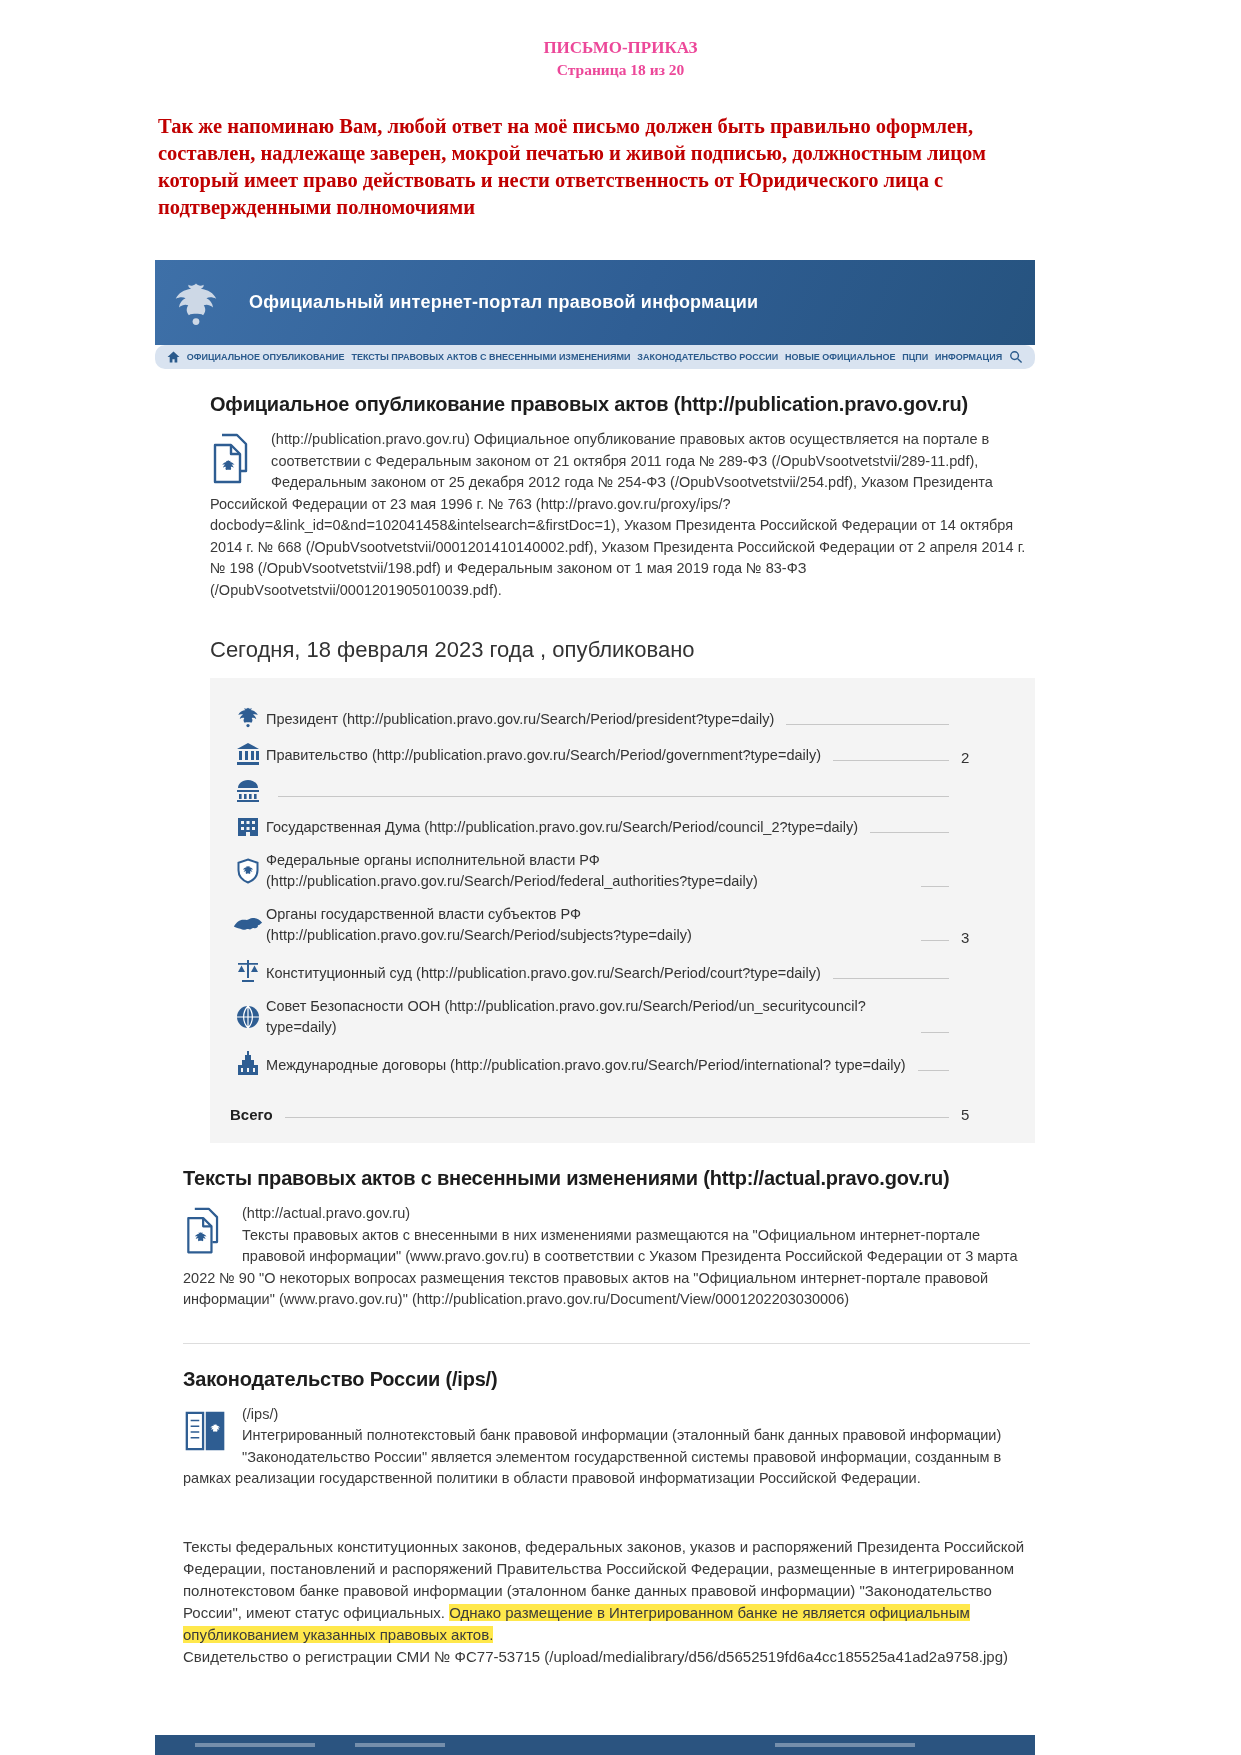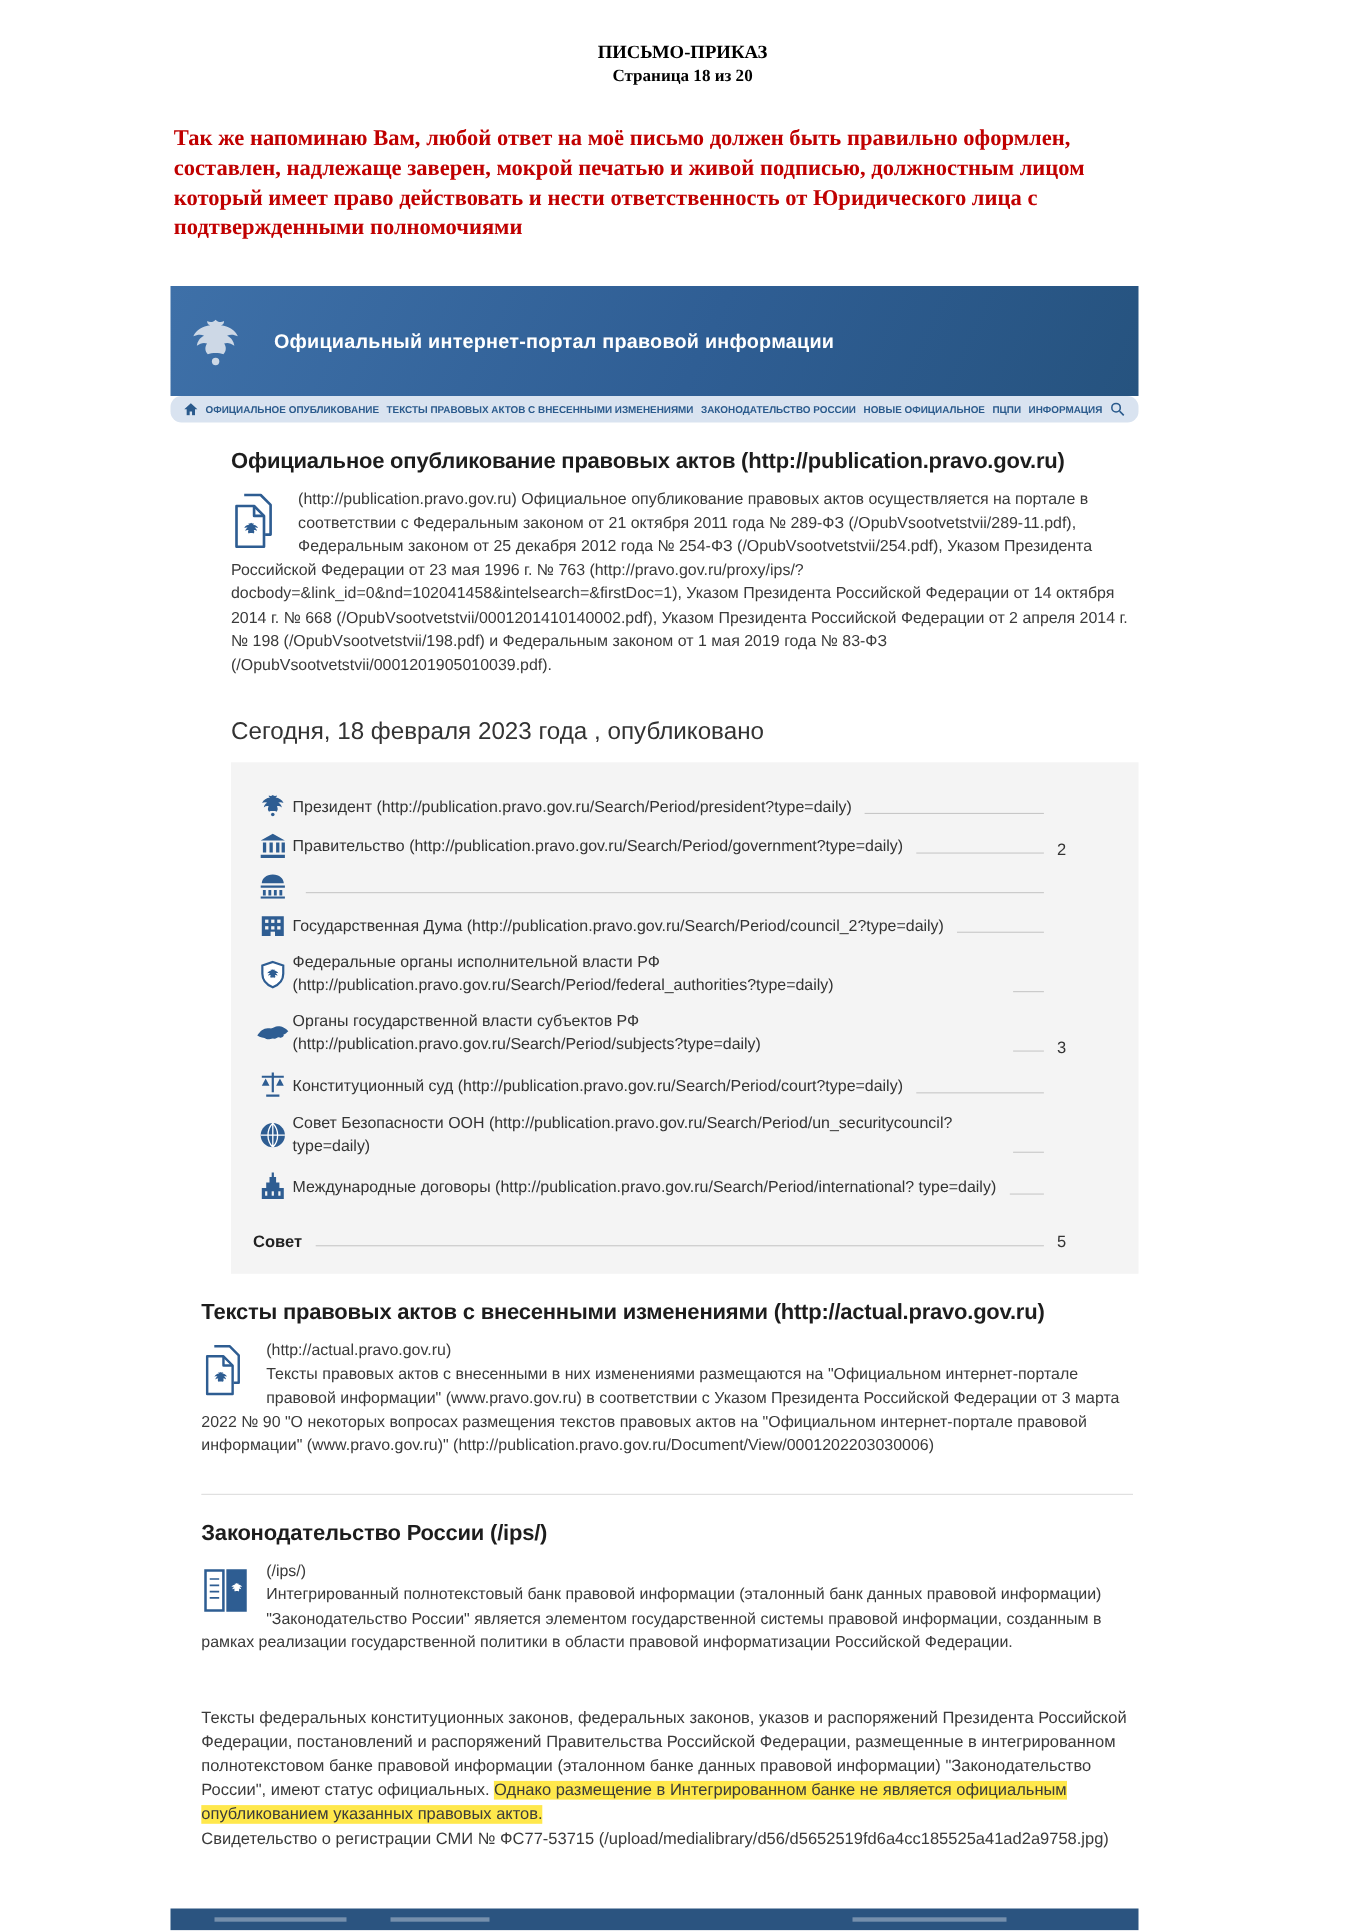--- a/index.html
+++ b/index.html
@@ -1,28 +1,28 @@
 <!DOCTYPE html>
 <html><head>
 <meta charset="utf-8">
 <style>
   html,body{margin:0;padding:0;background:#fff;}
   .page{position:relative;width:1241px;height:1755px;background:#fff;overflow:hidden;
         font-family:"Liberation Sans",sans-serif;}
   
-  .doc-head{text-align:center;padding-top:38px;color:#000000;
+  .doc-head{text-align:center;padding-top:38px;color:#ec4899;
             font-family:"Liberation Serif",serif;font-weight:bold;}
   .doc-title{font-size:17px;}
   .doc-page{font-size:15.5px;margin-top:3px;}
   .doc-intro{margin:34px 0 0 158px;width:862px;color:#c00000;
              font-family:"Liberation Serif",serif;font-weight:bold;
              font-size:20.5px;line-height:1.32;}
   
   .shot{position:absolute;left:155px;top:260px;width:880px;}
-  .shot-header{height:100px;background:linear-gradient(115deg,#3e70a8 0%,#2f5e94 55%,#26537f 100%);
+  .shot-header{height:85px;background:linear-gradient(115deg,#3e70a8 0%,#2f5e94 55%,#26537f 100%);
                display:flex;align-items:center;}
   .emblem{margin-left:14px;width:54px;display:flex;flex:0 0 54px;}
   .shot-title{color:#fff;font-size:18px;font-weight:bold;margin-left:26px;letter-spacing:.2px;}
   .shot-nav{height:24px;background:#d9e3f0;display:flex;align-items:center;
             justify-content:space-between;padding:0 12px;border-radius:10px;}
   .nav-item{font-size:9px;font-weight:bold;color:#2a5a8c;white-space:nowrap;cursor:pointer;}
   .nav-icon{display:flex;align-items:center;}
   
   .sec1{margin-left:55px;}
   .sec2{margin-left:28px;margin-right:5px;}
@@ -223,21 +223,21 @@
                   <rect x="18" y="18" width="2" height="4"></rect>
                 </g>
               </svg>
           </span>
           <span class="t-label">Международные договоры (http://publication.pravo.gov.ru/Search/Period/international? type=daily)</span>
           <span class="t-line"></span>
           <span class="t-count"></span>
         </div>
 
         <div class="t-total">
-          <span class="t-total-label">Совет</span>
+          <span class="t-total-label">Всего</span>
           <span class="t-line"></span>
           <span class="t-count">5</span>
         </div>
       </div>
     </div>
 
     <div class="sec2">
       <div class="h1">Тексты правовых актов с внесенными изменениями (http://actual.pravo.gov.ru)</div>
       <div class="body-block">
         <span class="float-icon">

